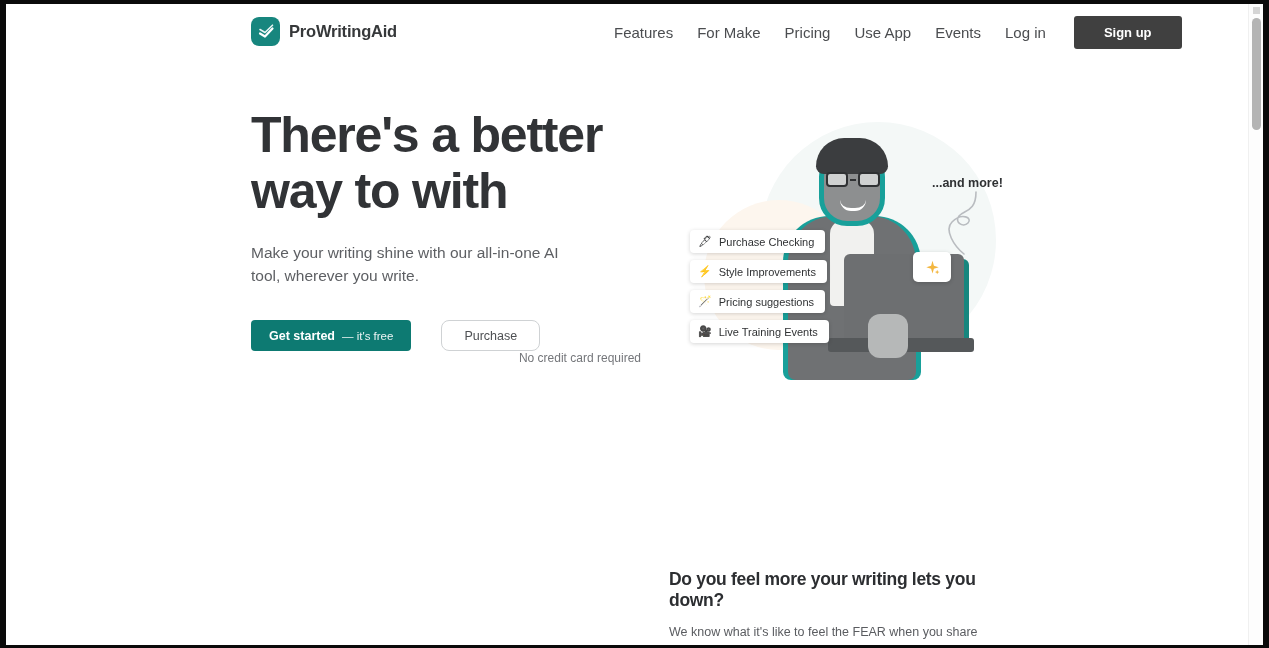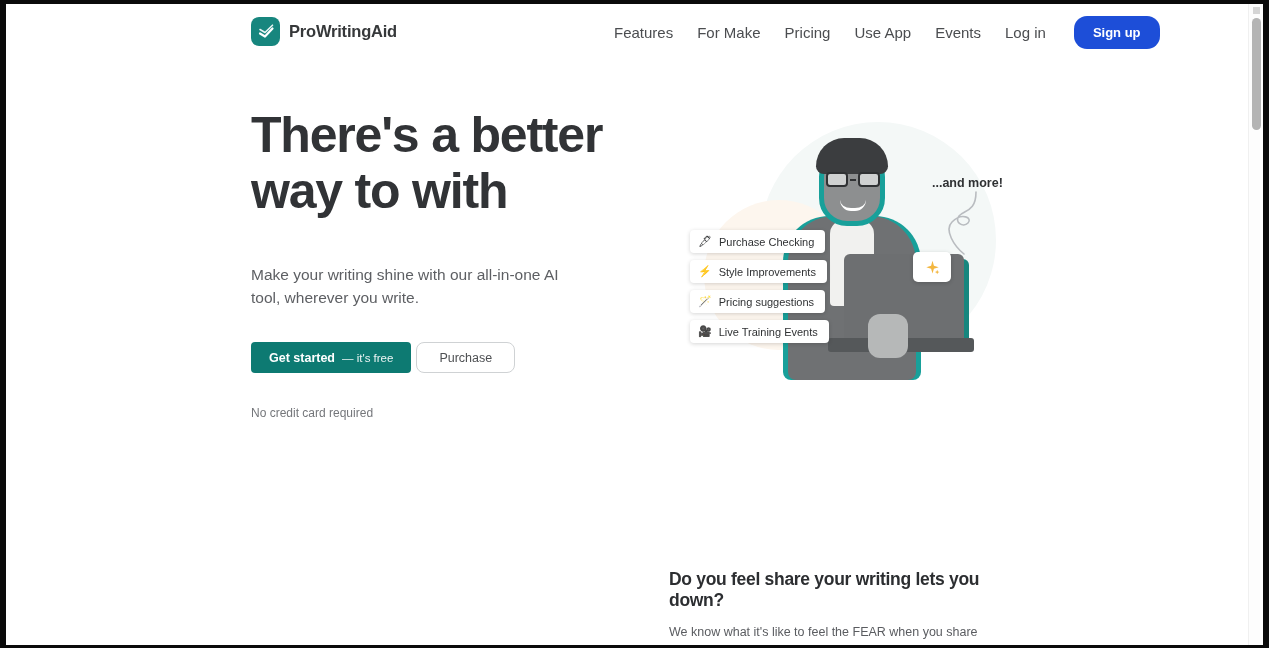--- a/index.html
+++ b/index.html
@@ -100,56 +100,56 @@
   }
   .nav-link {
     font-size: 15px;
     color: #4b4d50;
     padding: 6px 12px;
     white-space: nowrap;
     cursor: pointer;
   }
   .signup-btn {
     margin-left: 16px;
-    background: #1d4ed8;
+    background: #404040;
     color: #ffffff;
     font-size: 13px;
     font-weight: bold;
-    padding: 9px 19px;
+    padding: 9px 30px;
     border: none;
-    border-radius: 13px;
+    border-radius: 3px;
     cursor: pointer;
     font-family: "Liberation Sans", sans-serif;
   }
 
   
   .hero-copy {
     position: absolute;
     left: 245px; top: 103px;
     width: 390px;
   }
   .hero-title {
     font-size: 50px;
     line-height: 56px;
     font-weight: bold;
     color: #313336;
     letter-spacing: -1.2px;
   }
   .hero-sub {
-    margin-top: 44px;
+    margin-top: 22px;
     font-size: 15.5px;
     line-height: 23px;
     color: #5d5f63;
     width: 330px;
   }
   .hero-actions {
     margin-top: 33px;
     display: flex;
     align-items: center;
-    gap: 5px;
+    gap: 30px;
   }
   .btn-primary {
     background: #0d7a72;
     color: #ffffff;
     border: none;
     border-radius: 4px;
     padding: 0 18px;
     height: 31px;
     font-size: 12.5px;
     font-weight: bold;
@@ -169,23 +169,23 @@
     color: #4e5053;
     border: 1px solid #cfd2d4;
     border-radius: 8px;
     padding: 0 22px;
     height: 31px;
     font-size: 12.5px;
     cursor: pointer;
     font-family: "Liberation Sans", sans-serif;
   }
   .hero-note {
-    margin-top: 33px;
     font-size: 12px;
     color: #74767a;
+    text-align: right;
   }
 
   
   .hero-art {
     position: absolute;
     left: 662px; top: 98px;
     width: 350px; height: 292px;
   }
   .art-blob {
     position: absolute;
@@ -531,21 +531,21 @@
         </div>
 
         <div class="and-more">...and more!</div>
         <svg class="squiggle" width="52" height="74" viewBox="0 0 52 74">
           <path d="M46 2 C46 22 34 20 29 26 C24 32 33 38 38 33 C43 28 32 22 22 32 C14 40 24 56 34 64" stroke="#b9bcc0" stroke-width="1.6" fill="none" stroke-linecap="round"></path>
         </svg>
       </div>
 
 
       <div class="lower-copy">
-        <h2 class="lower-title">Do you feel share your writing lets you down?</h2>
+        <h2 class="lower-title">Do you feel more your writing lets you down?</h2>
         <p class="lower-text">We know what it's like to feel the FEAR when you share something you've written. It's frustrating when you can't get your writing to do your ideas justice.</p>
       </div>
 
     </div>
 
     <div class="scrollbar-track">
       <div class="scrollbar-arrow"></div>
       <div class="scrollbar-thumb"></div>
     </div>
 

